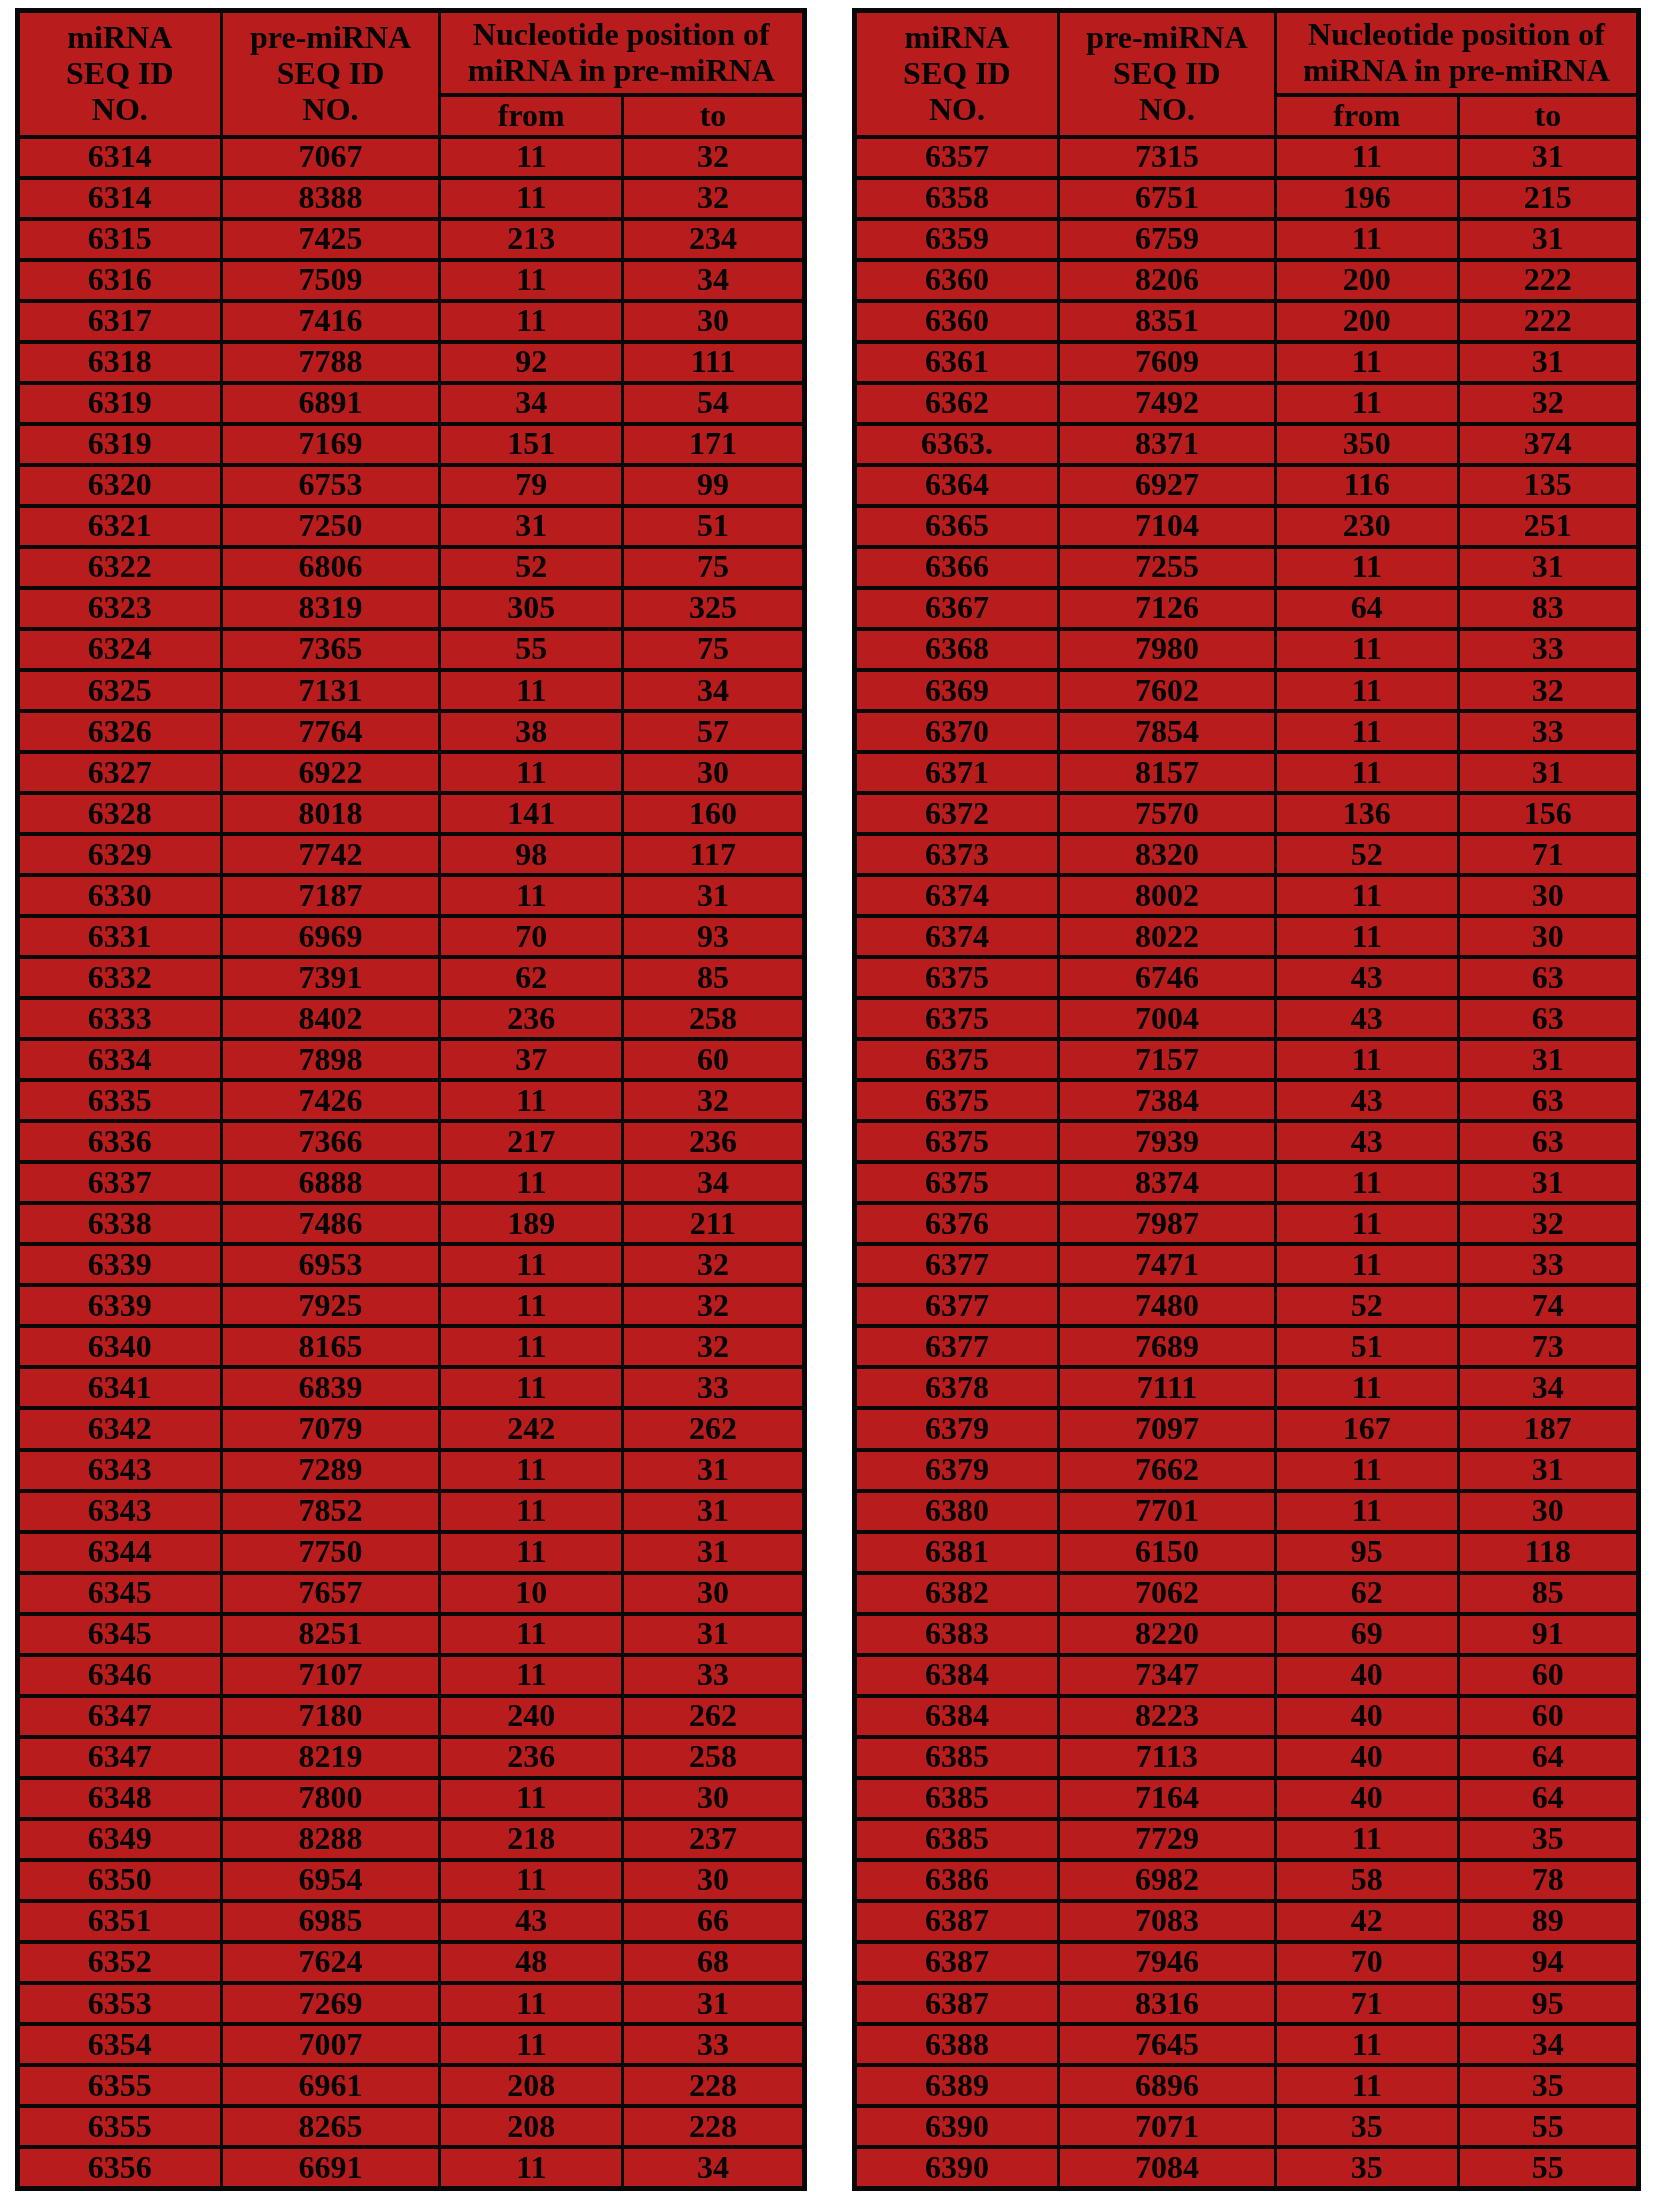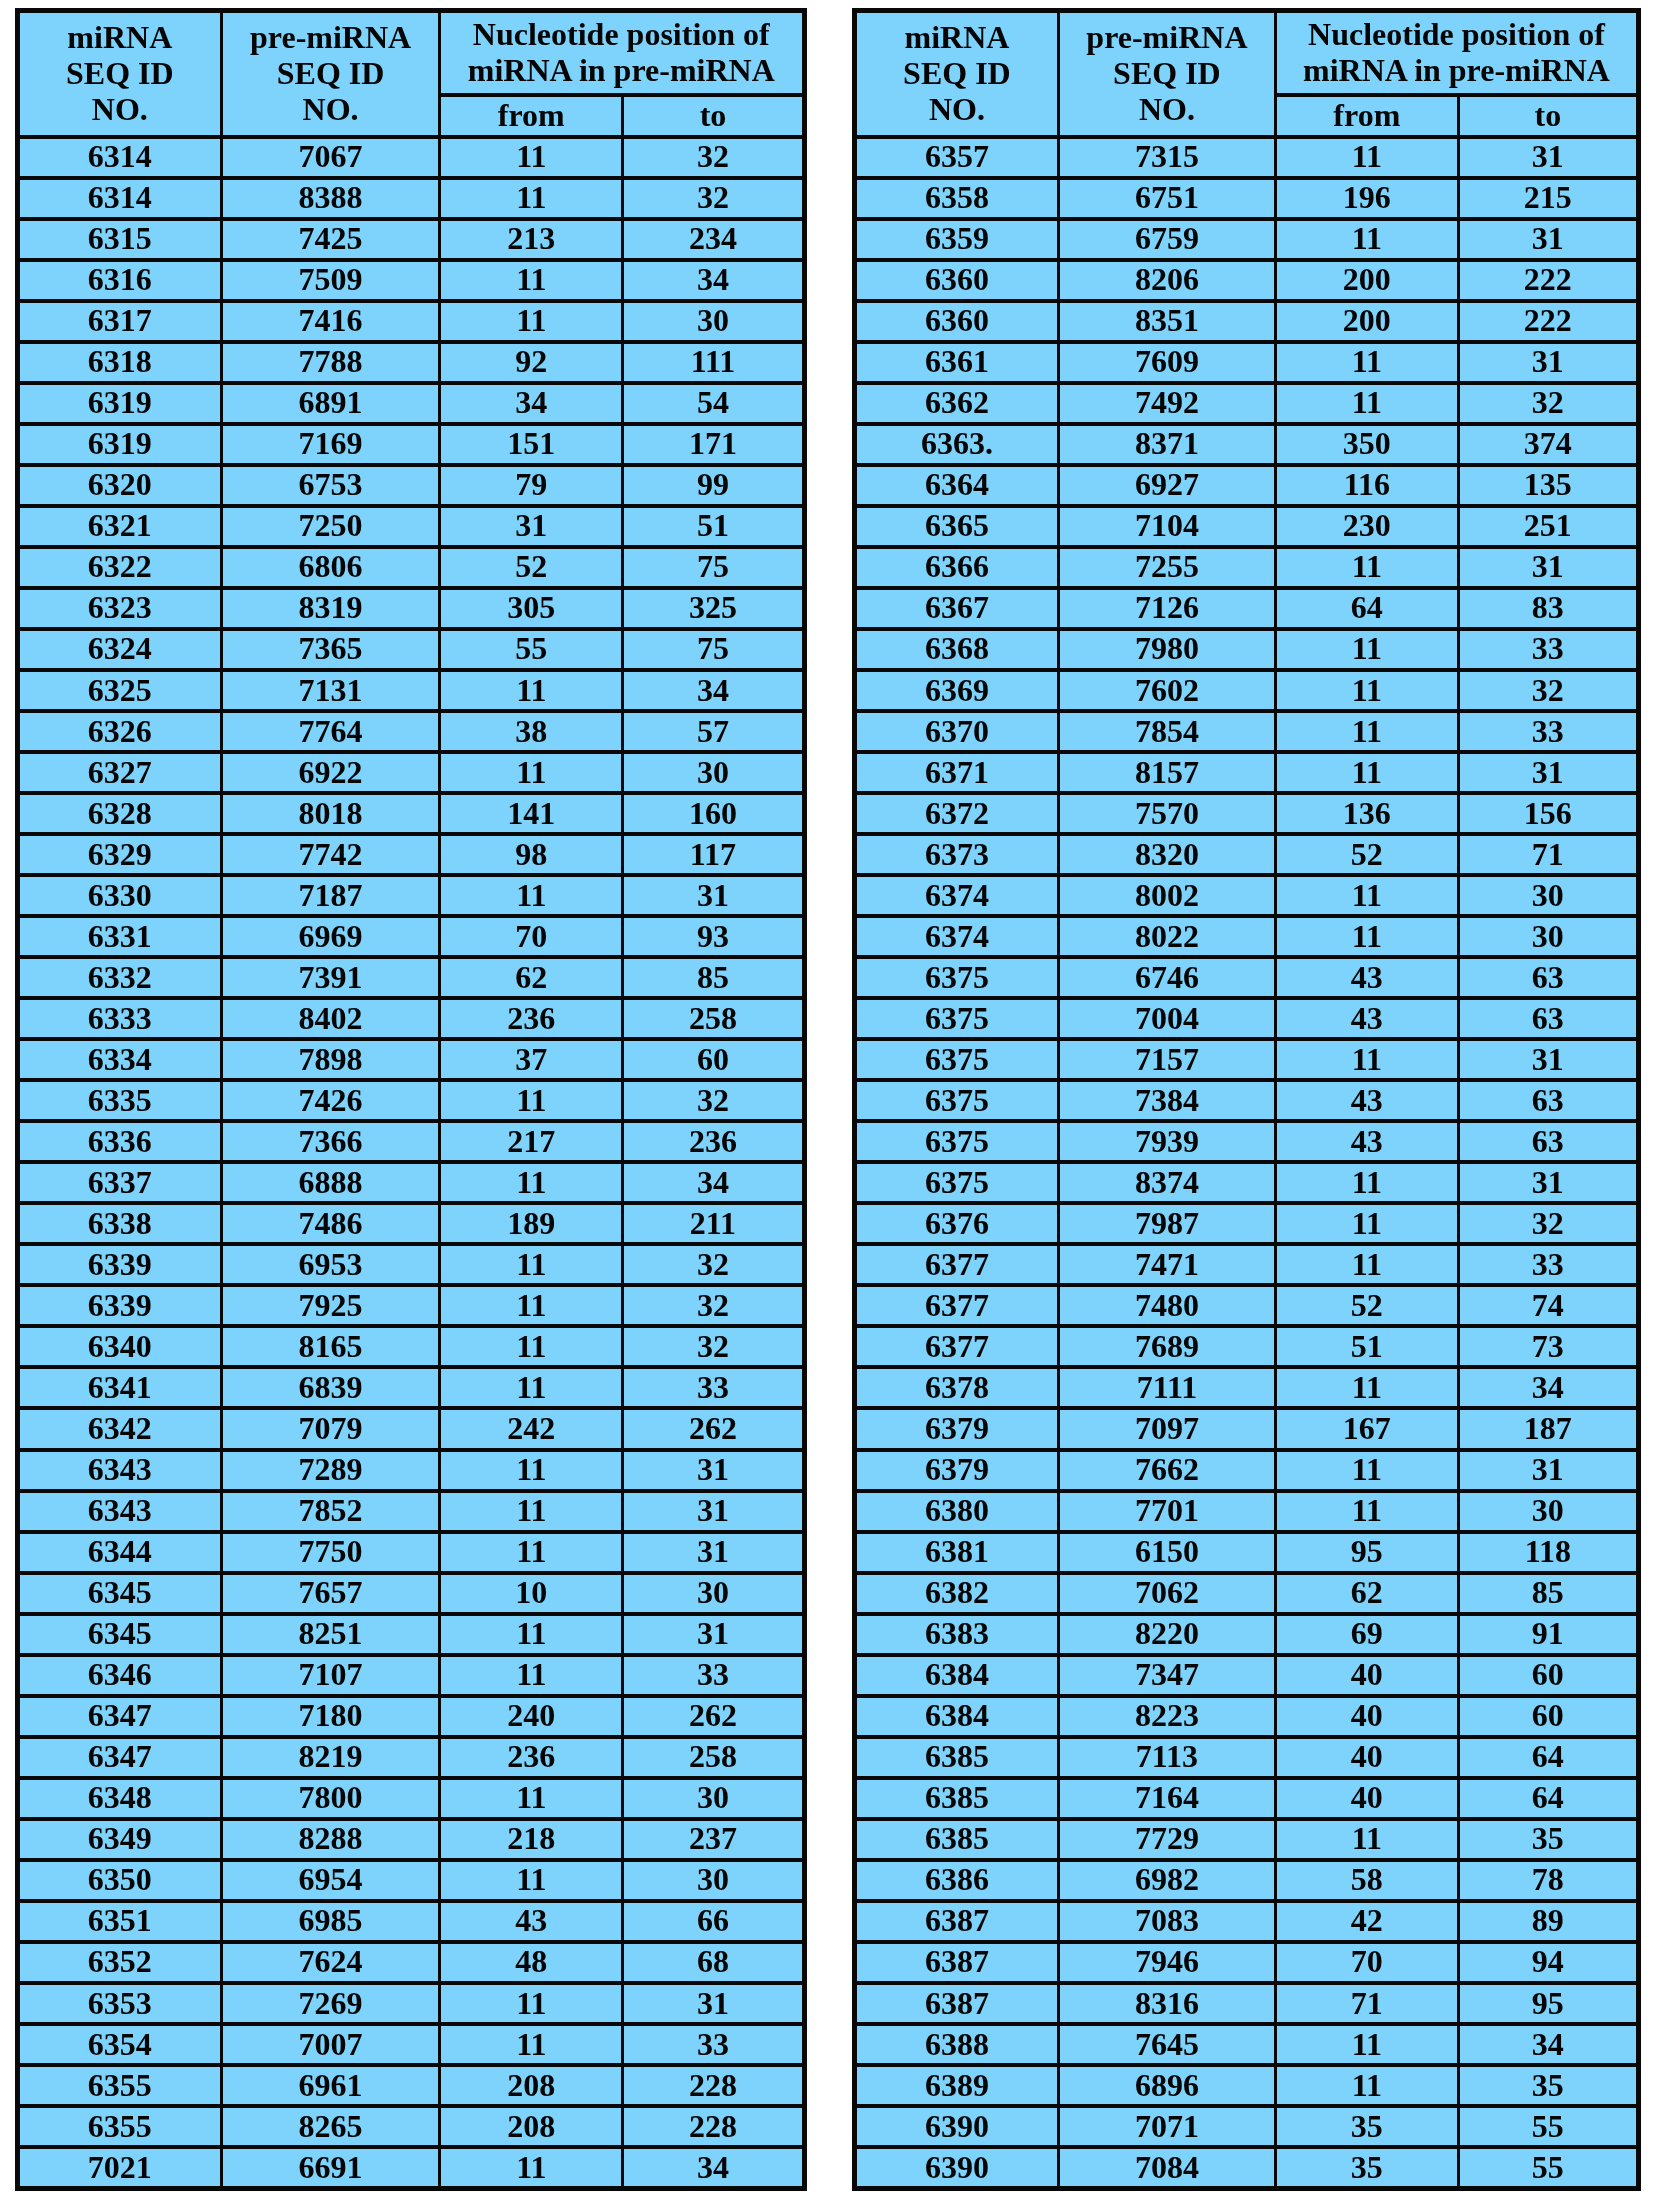--- a/index.html
+++ b/index.html
@@ -16,21 +16,21 @@
     position: absolute;
     inset: 0;
     background: #ffffff;
   }
   table.seq-table {
     position: absolute;
     top: 8px;
     border-collapse: collapse;
     table-layout: fixed;
     height: 2183px;
-    background: #7dd3fc;
+    background: #b91c1c;
     color: #050505;
   }
   table.seq-table.left  { left: 14.5px;  width: 792px; }
   table.seq-table.right { left: 852px; width: 789px; }
 
   table.seq-table, table.seq-table th, table.seq-table td {
     border: 3.2px solid #080808;
   }
   table.seq-table { border-width: 5.6px; }
   table.seq-table th {
@@ -378,21 +378,21 @@
           <td>208</td>
           <td>228</td>
         </tr>
         <tr>
           <td>6355</td>
           <td>8265</td>
           <td>208</td>
           <td>228</td>
         </tr>
         <tr>
-          <td>7021</td>
+          <td>6356</td>
           <td>6691</td>
           <td>11</td>
           <td>34</td>
         </tr>
       </tbody>
   </table>
 
   <table class="seq-table right">
     <colgroup>
       <col class="c1">

